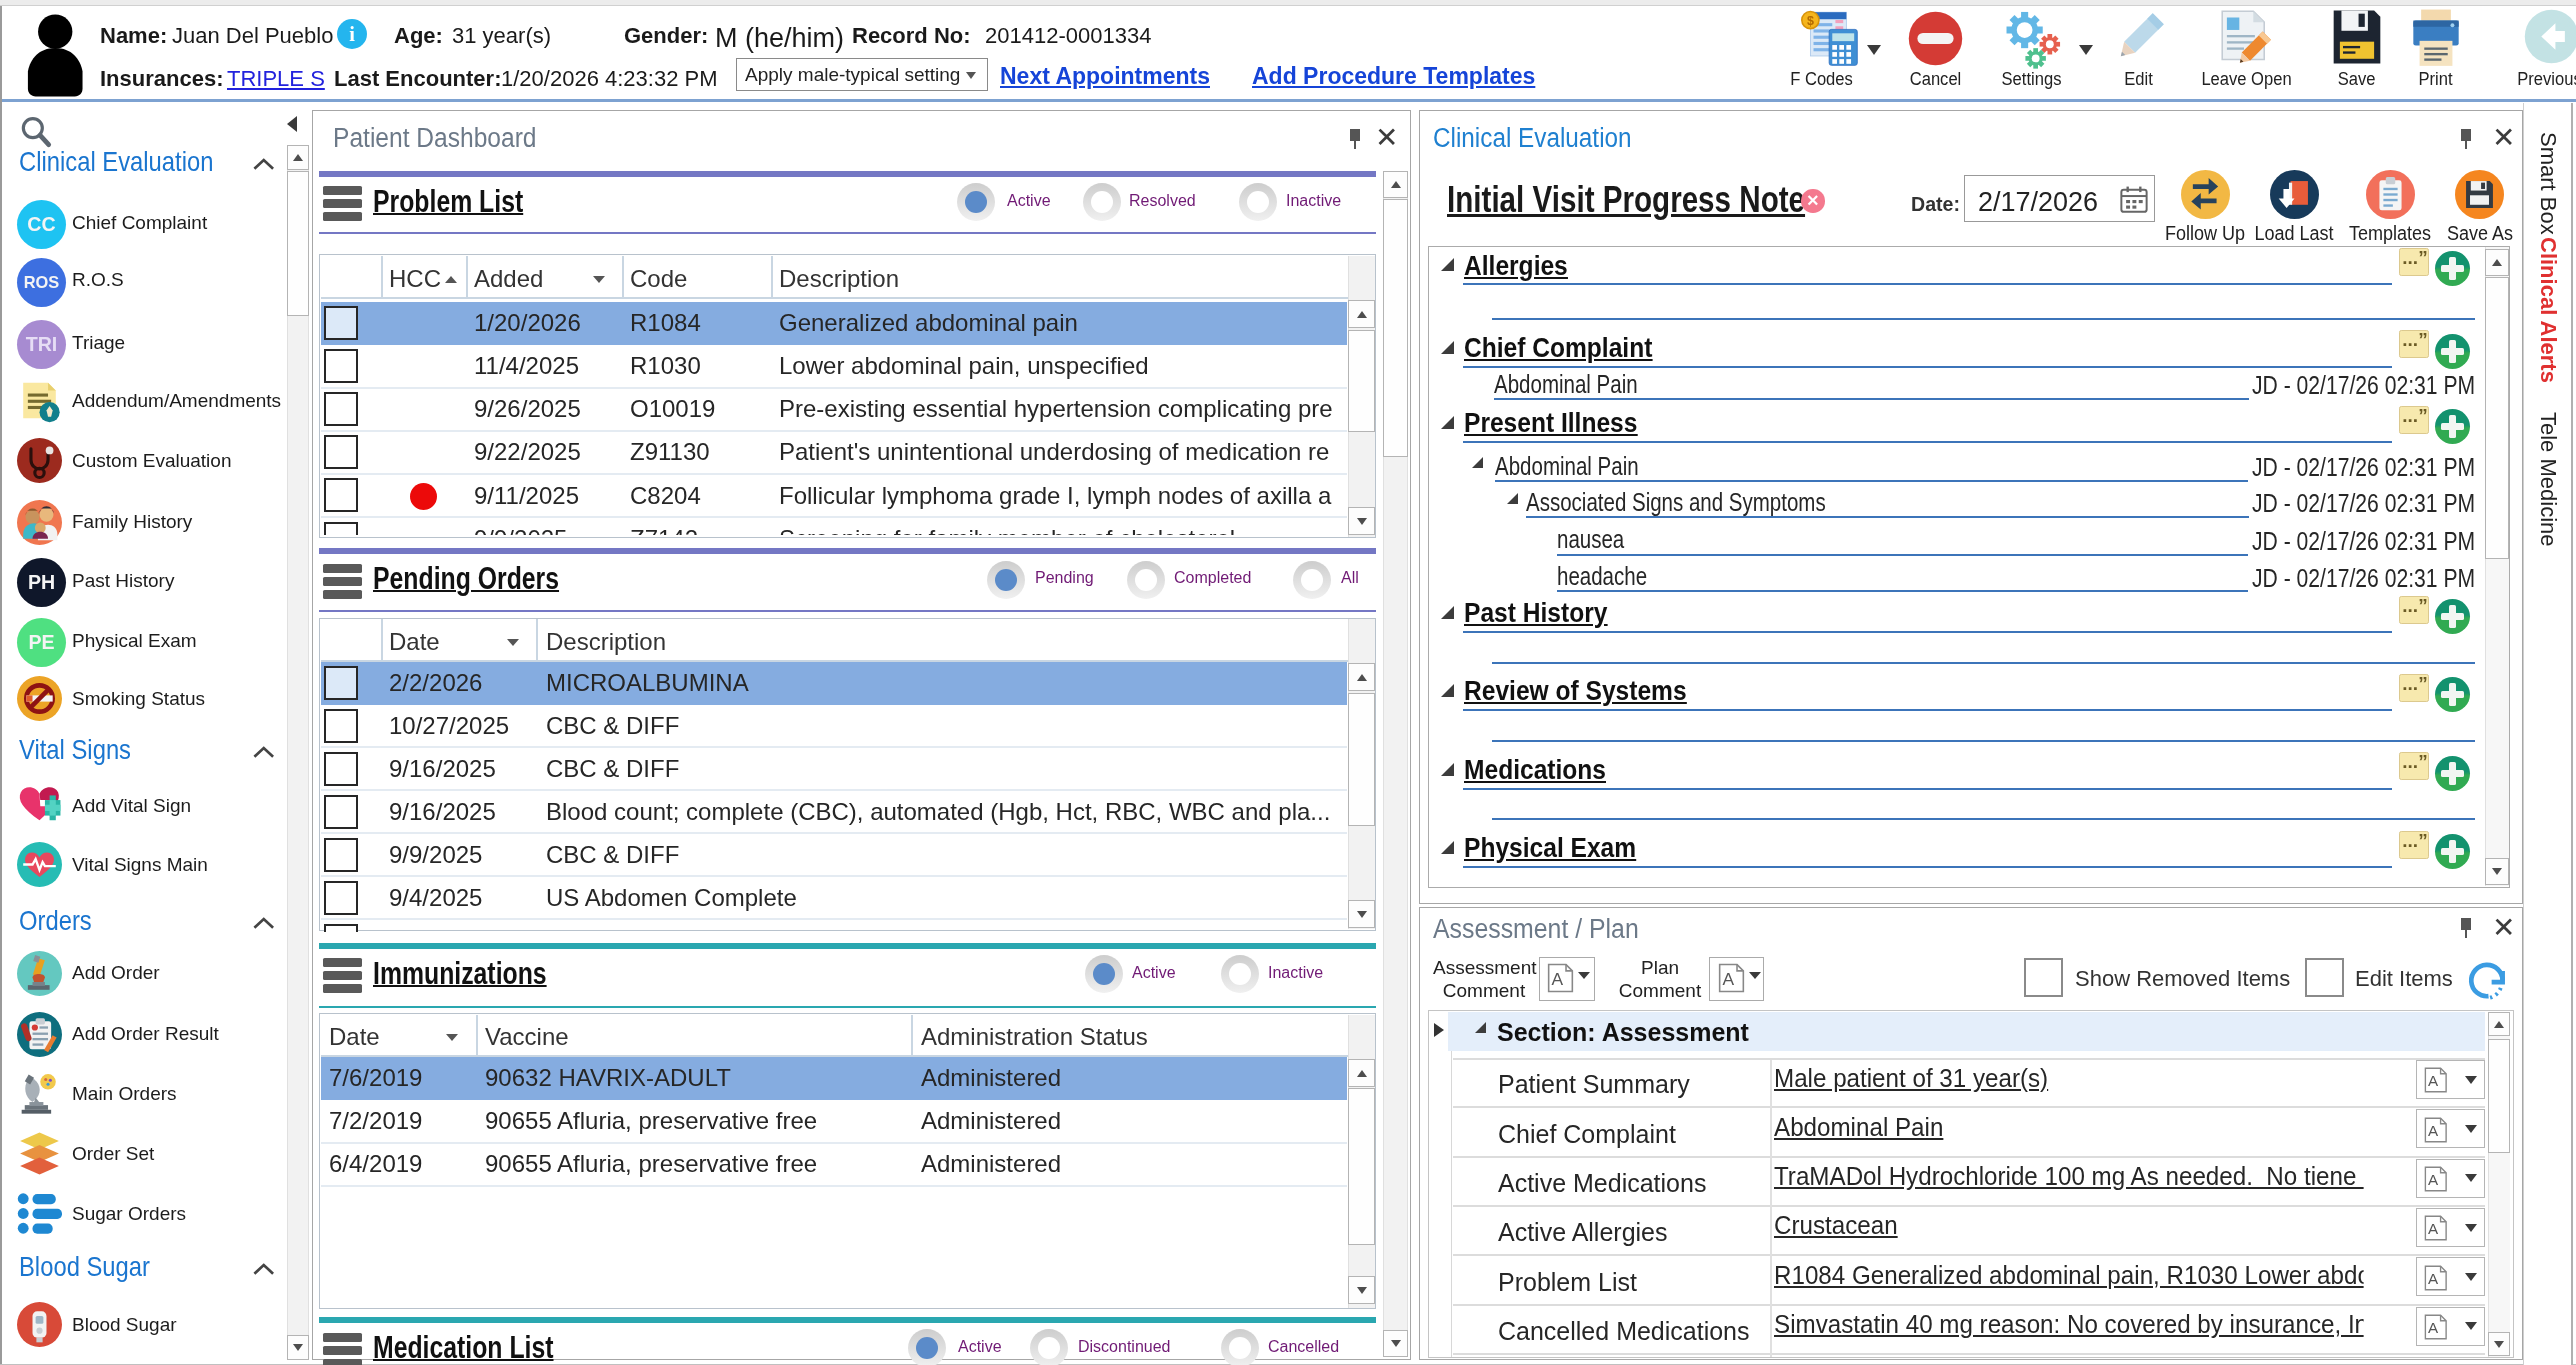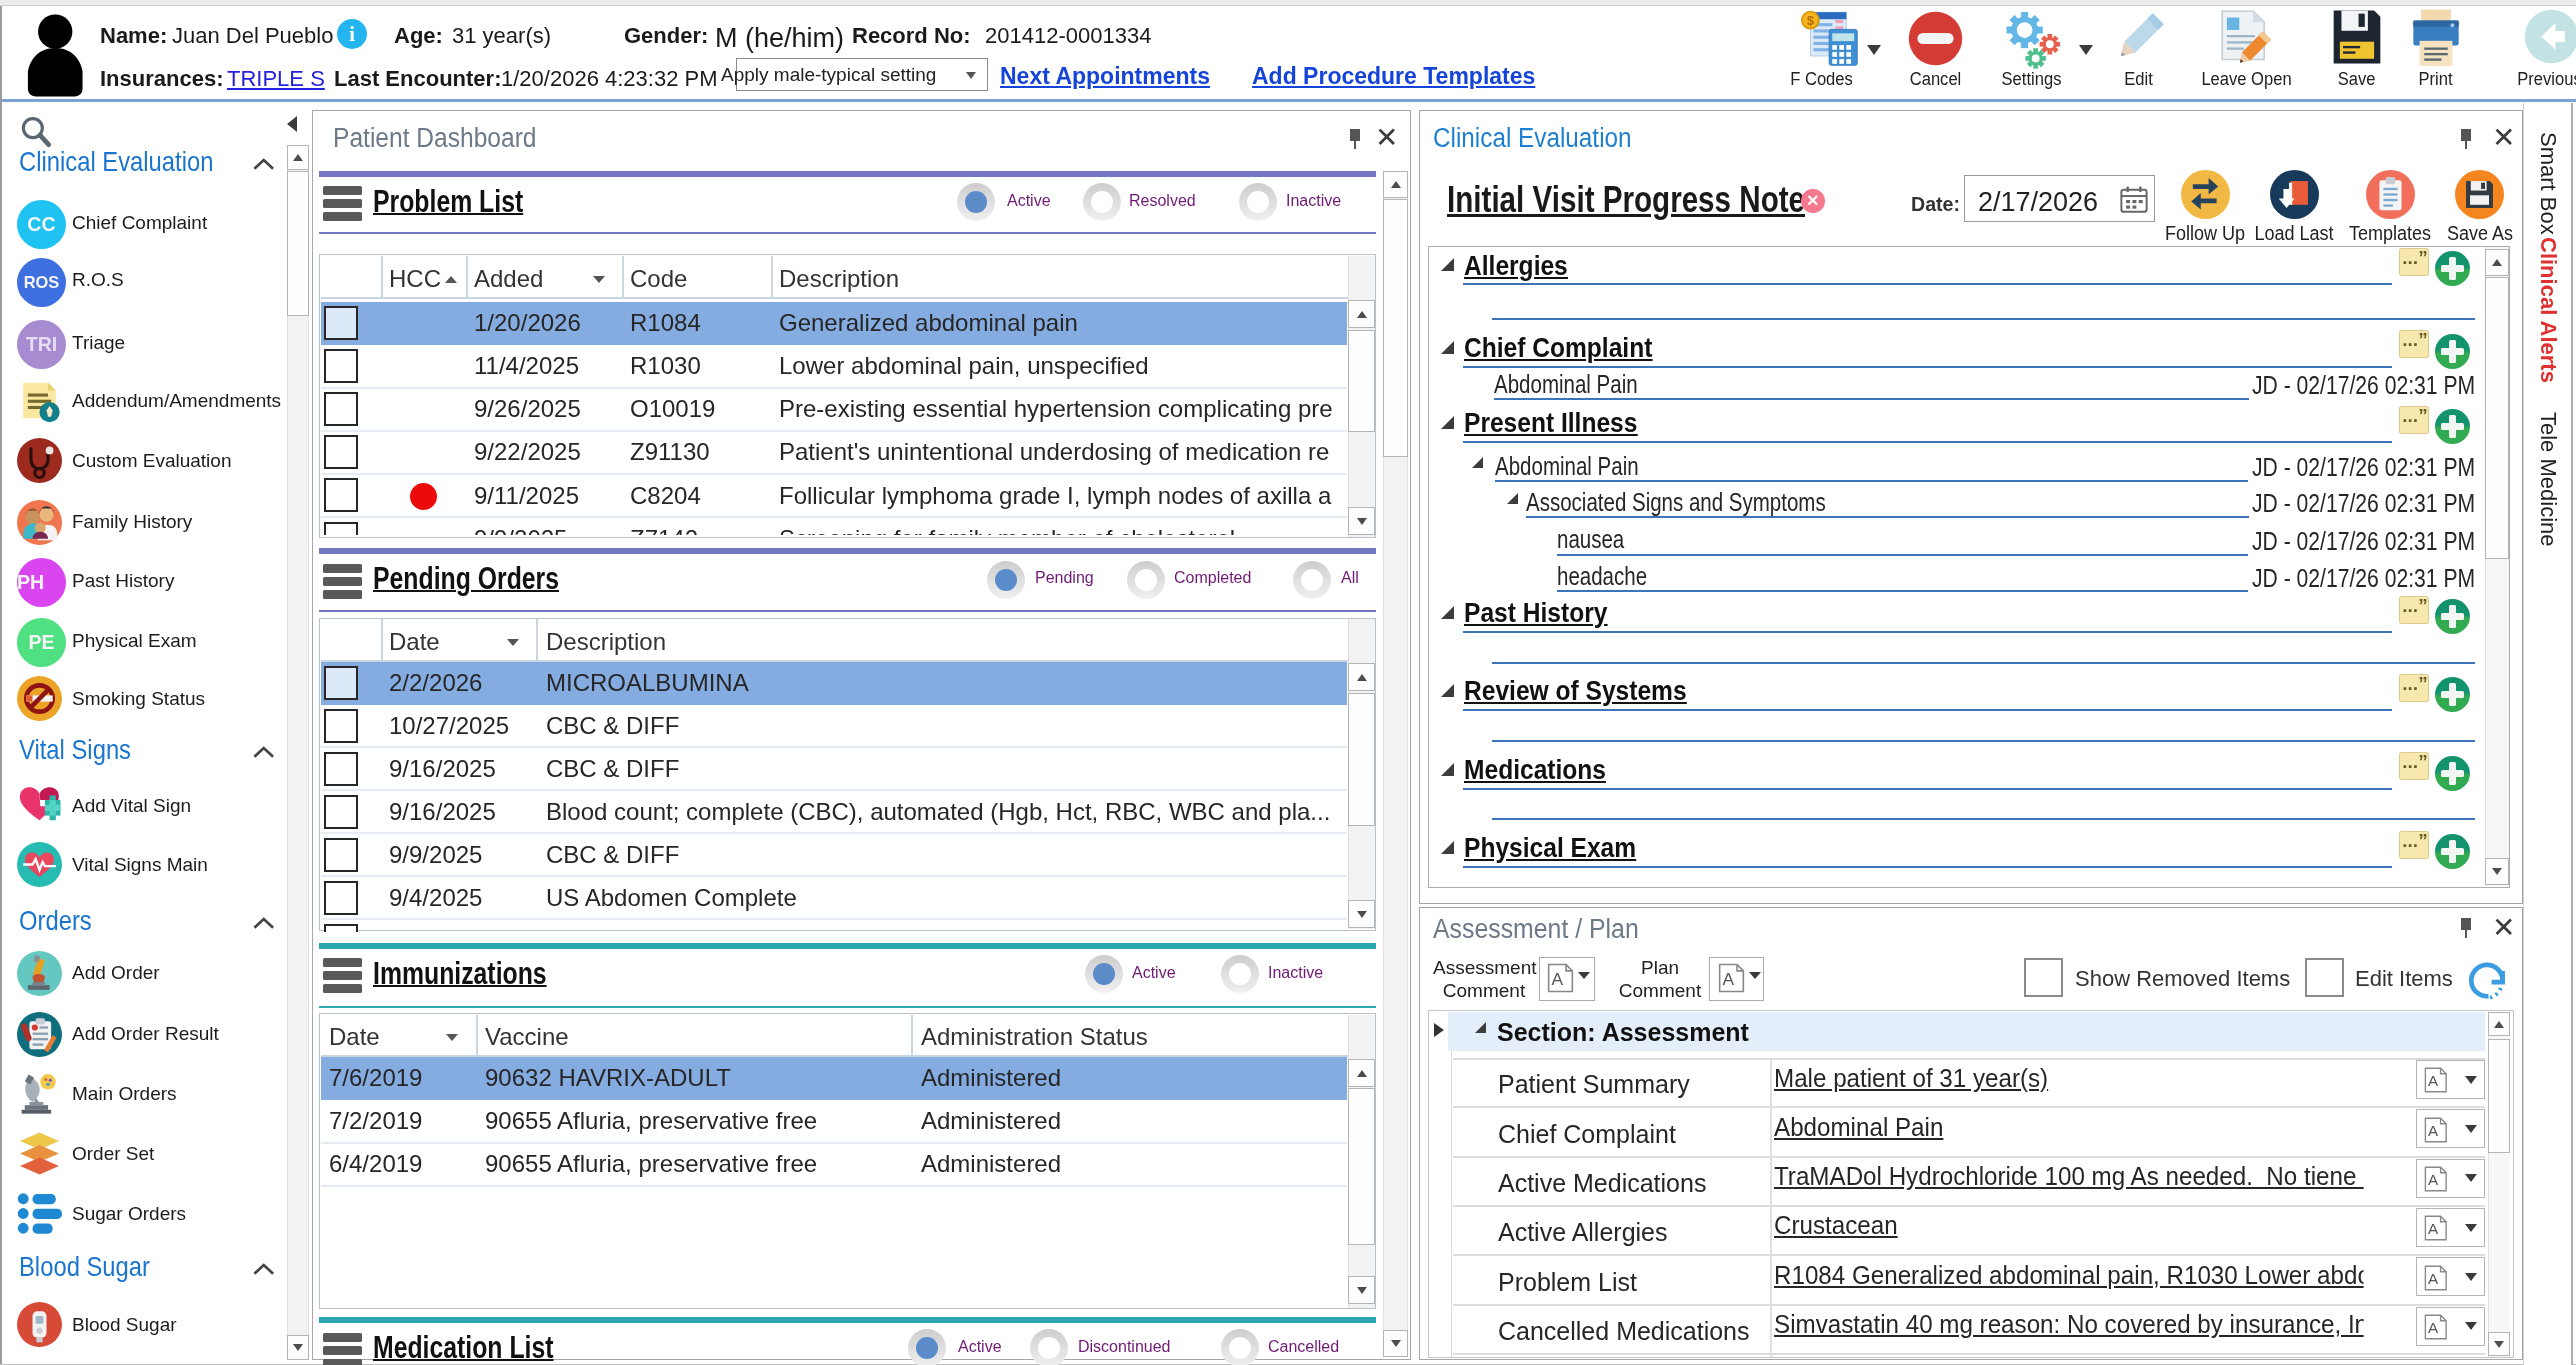--- a/index.html
+++ b/index.html
@@ -50,21 +50,21 @@
 <div class="a tc" style="left:452px;top:23px;font-size:22px;color:#1a1a1a;">31 year(s)</div>
 <div class="a tc" style="left:624px;top:23px;font-size:22px;color:#1a1a1a;font-weight:bold;">Gender:</div>
 <div class="a tc" style="left:715px;top:23px;font-size:27px;color:#1a1a1a;">M (he/him)</div>
 <div class="a tc" style="left:852px;top:23px;font-size:22px;color:#1a1a1a;font-weight:bold;">Record No:</div>
 <div class="a tc" style="left:985px;top:23px;font-size:22px;color:#1a1a1a;">201412-0001334</div>
 <div class="a tc" style="left:100px;top:66px;font-size:22px;color:#1a1a1a;font-weight:bold;">Insurances:</div>
 <div class="a tc" style="left:227px;top:66px;font-size:22px;color:#1a1a1a;"><span style="color:#2222dd;text-decoration:underline">TRIPLE S</span></div>
 <div class="a tc" style="left:334px;top:66px;font-size:22px;color:#1a1a1a;font-weight:bold;">Last Encounter:</div>
 <div class="a tc" style="left:501px;top:66px;font-size:22px;color:#1a1a1a;">1/20/2026 4:23:32 PM</div>
 <div class="a" style="left:736px;top:58px;width:252px;height:33px;border:1.6px solid #8a8a8a;background:#fff"></div>
-<div class="a tc" style="left:721px;top:64px;font-size:19px;color:#222;">Apply male-typical setting</div>
+<div class="a tc" style="left:745px;top:64px;font-size:19px;color:#222;">Apply male-typical setting</div>
 <div class="ddarr" style="left:966px;top:72px;border-left-width:5.5px;border-right-width:5.5px;border-top-width:7px;border-top-color:#555"></div>
 <div class="a tc" style="left:1000px;top:63px;font-size:23px;color:#1a1a1a;"><span style="color:#1544d8;text-decoration:underline;font-weight:bold">Next Appointments</span></div>
 <div class="a tc" style="left:1252px;top:63px;font-size:23px;color:#1a1a1a;"><span style="color:#1544d8;text-decoration:underline;font-weight:bold">Add Procedure Templates</span></div>
 <svg class="a" style="left:1801px;top:9.4px" width="61" height="58" viewBox="0 0 78 74">
 <rect x="12" y="4" width="46" height="56" fill="#dce9f7" stroke="#a8c6e8" stroke-width="1"></rect>
 <rect x="12" y="4" width="46" height="9" fill="#2a6bbf"></rect>
 <g stroke="#7fb3e8" stroke-width="4">
 <line x1="16" y1="20" x2="40" y2="20"></line>
       <line x1="16" y1="28" x2="40" y2="28"></line>
 <line x1="16" y1="36" x2="40" y2="36"></line>
@@ -227,21 +227,21 @@
 <circle cx="20" cy="22" r="9" fill="#c8935d"></circle>
       <path d="M11 20 a9 9 0 0 1 18 0 l-2 -6 -14 0 Z" fill="#8a5a2e"></path>
 <circle cx="38" cy="19" r="9" fill="#e8b87c"></circle>
       <path d="M29 17 a9 9 0 0 1 18 0 l-2 -6 -14 0 Z" fill="#2e2e38"></path>
 <path d="M8 44 C8 34 16 30 22 30 C28 30 32 34 33 40 L33 50 L8 50 Z" fill="#3db8c8"></path>
 <path d="M27 46 C27 36 34 32 40 32 C46 32 52 36 52 44 L52 52 L27 52 Z" fill="#f2f2f2"></path>
 <circle cx="30" cy="36" r="7" fill="#d9a86a"></circle>
 <path d="M20 50 C20 44 25 41 30 41 C35 41 40 44 40 50 Z" fill="#7a2650"></path>
 </svg></div>
 <div class="a tc" style="left:72px;top:511px;font-size:19px;color:#1c1c1c;">Family History</div>
-<div class="a" style="left:17px;top:558px;width:49px;height:49px;border-radius:50%;background:#d946ef;color:#f4f4f4;font-size:19.6px;font-weight:bold;text-align:left;line-height:49px">PH</div>
+<div class="a" style="left:17px;top:558px;width:49px;height:49px;border-radius:50%;background:#0f172a;color:#f4f4f4;font-size:19.6px;font-weight:bold;text-align:center;line-height:49px">PH</div>
 <div class="a tc" style="left:72px;top:570px;font-size:19px;color:#1c1c1c;">Past History</div>
 <div class="a" style="left:17px;top:618px;width:49px;height:49px;border-radius:50%;background:#4fe081;color:#f4f4f4;font-size:19.6px;font-weight:bold;text-align:center;line-height:49px">PE</div>
 <div class="a tc" style="left:72px;top:630px;font-size:19px;color:#1c1c1c;">Physical Exam</div>
 <div class="a" style="left:17px;top:676px;width:49px;height:49px"><svg width="45" height="45" viewBox="0 0 58 58">
 <circle cx="29" cy="29" r="29" fill="#eca426"></circle>
 <circle cx="29" cy="29" r="17" fill="none" stroke="#8e1313" stroke-width="6"></circle>
 <rect x="12" y="25" width="34" height="8" fill="#f4f4f4"></rect>
 <rect x="12" y="25" width="8" height="8" fill="#e05c2a"></rect>
 <line x1="17" y1="41" x2="41" y2="17" stroke="#8e1313" stroke-width="6"></line>
 </svg></div>

